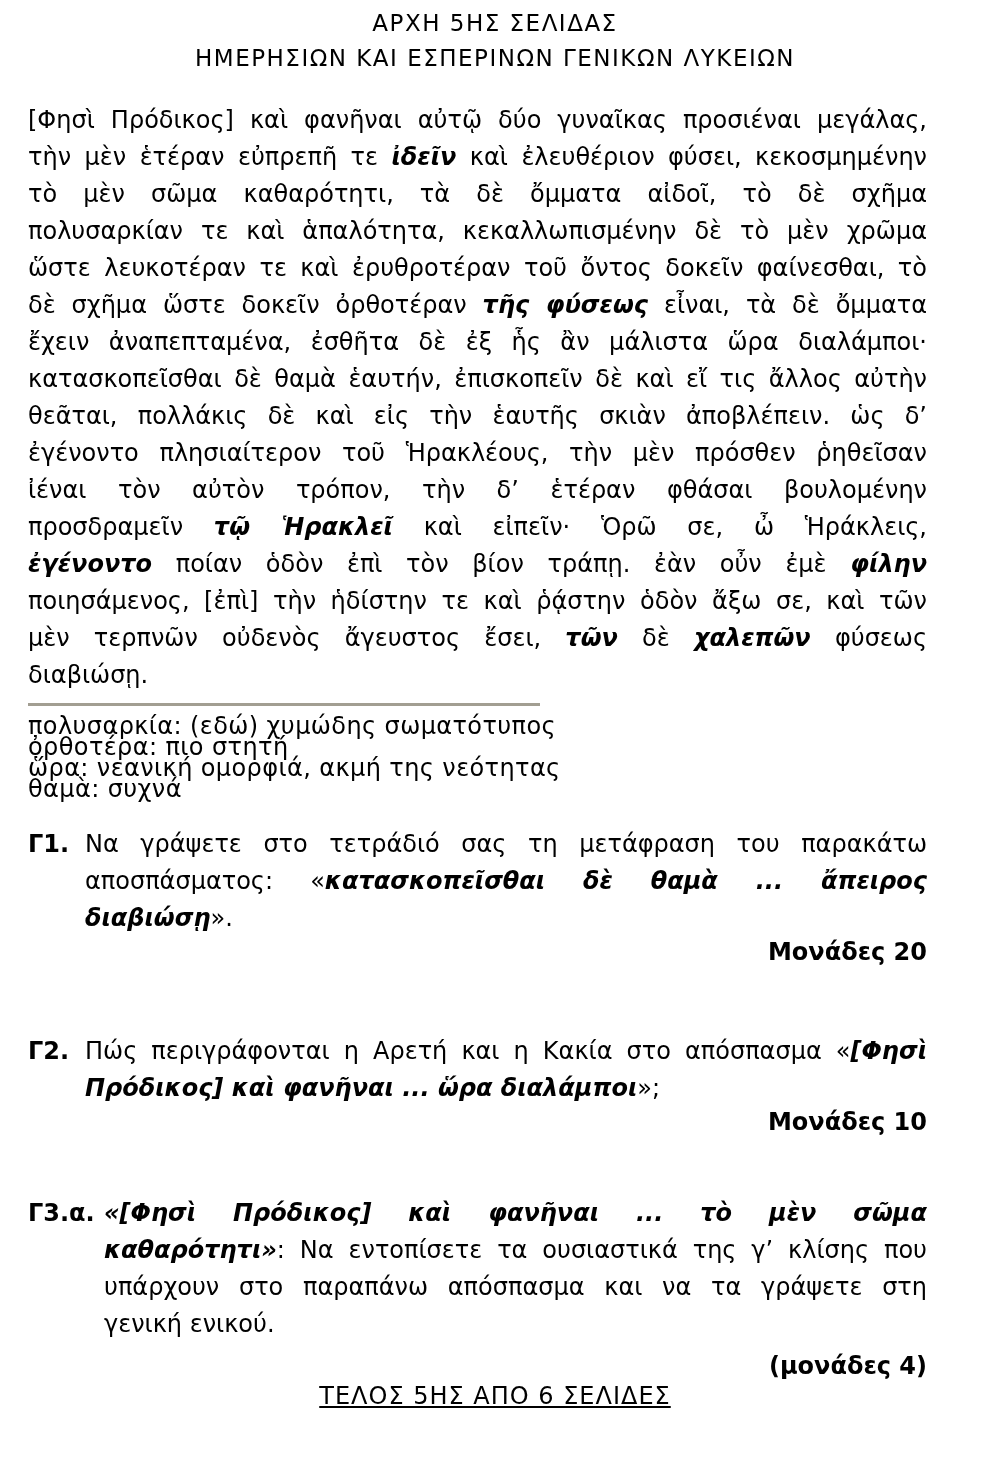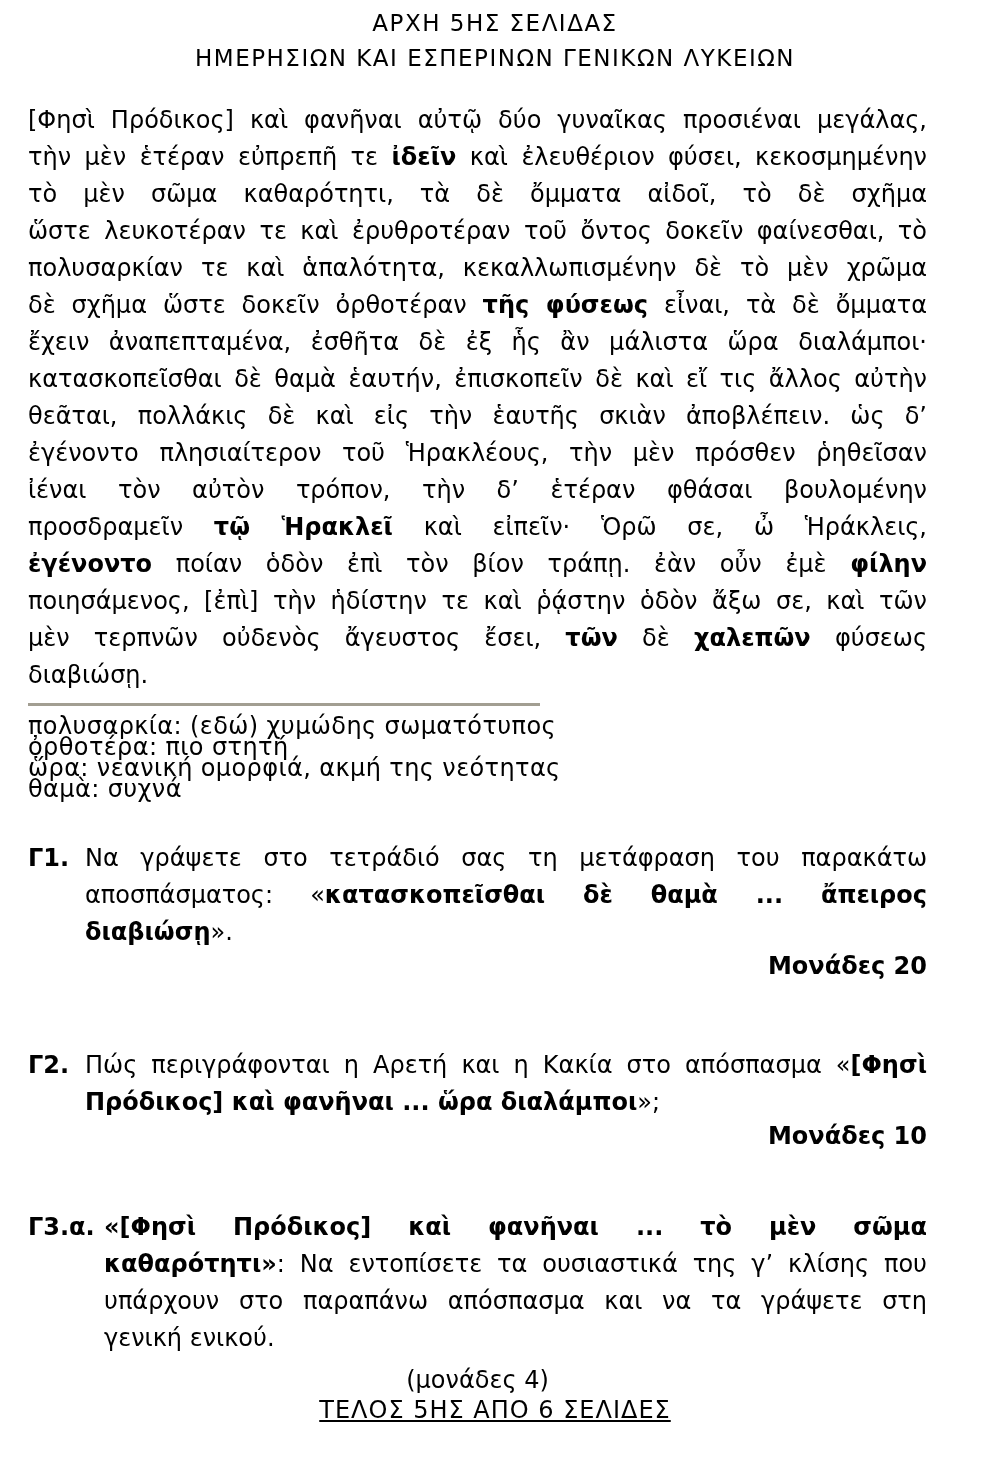--- a/index.html
+++ b/index.html
@@ -19,46 +19,46 @@
     letter-spacing: 1.5px;
   }
 
   
   .col { margin-left: 28px; width: 899px; }
 
   
   .passage { margin-top: 26px; font-size: 24px; }
   .rline { line-height: 37px; text-align: justify; text-align-last: justify; }
   .rline.last { text-align-last: left; }
-  .bold { font-weight: bold; }
+  .bold { font-weight: bold; font-style: italic; }
 
   
   .separator {
     margin-top: 9px; width: 512px; height: 3px;
     background: linear-gradient(#94907f, #c9c6bc);
   }
 
   
   .glossary { margin-top: 10px; font-size: 24px; letter-spacing: 0.4px; }
   .gline { line-height: 21px; }
 
   
   .question { display: flex; font-size: 24px; }
   .question .qlabel { flex: 0 0 57px; font-weight: bold; line-height: 37px; }
   .question.wide-label .qlabel { flex-basis: 76px; }
   .question .qbody { flex: 1 1 auto; min-width: 0; }
-  .q1 { margin-top: 40px; }
+  .q1 { margin-top: 26px; }
   .q2 { margin-top: 66px; }
   .q3 { margin-top: 58px; }
 
   .points {
     text-align: right; font-weight: bold;
     font-size: 24px; line-height: 30px;
   }
-  .points.regular { font-weight: normal; text-align: center; }
+  .points.regular { font-weight: bold; }
   .points.p3 { margin-top: 8px; }
 
   
   .page-footer {
     text-align: center;
     font-size: 24px; line-height: 30px;
     letter-spacing: 1px;
     text-decoration: underline;
   }
 </style>
@@ -71,22 +71,22 @@
     <div>ΑΡΧΗ 5ΗΣ ΣΕΛΙΔΑΣ</div>
     <div>ΗΜΕΡΗΣΙΩΝ ΚΑΙ ΕΣΠΕΡΙΝΩΝ ΓΕΝΙΚΩΝ ΛΥΚΕΙΩΝ</div>
   </div>
 
   <div class="col">
 
     <div class="passage">
         <div class="rline"><span>[Φησὶ Πρόδικος] καὶ φανῆναι αὐτῷ δύο γυναῖκας προσιέναι μεγάλας,</span></div>
         <div class="rline"><span>τὴν μὲν ἑτέραν εὐπρεπῆ τε </span><span class="bold">ἰδεῖν</span><span> καὶ ἐλευθέριον φύσει, κεκοσμημένην</span></div>
         <div class="rline"><span>τὸ μὲν σῶμα καθαρότητι, τὰ δὲ ὄμματα αἰδοῖ, τὸ δὲ σχῆμα</span></div>
+        <div class="rline"><span>πολυσαρκίαν τε καὶ ἁπαλότητα, κεκαλλωπισμένην δὲ τὸ μὲν χρῶμα</span></div>
         <div class="rline"><span>ὥστε λευκοτέραν τε καὶ ἐρυθροτέραν τοῦ ὄντος δοκεῖν φαίνεσθαι, τὸ</span></div>
-        <div class="rline"><span>πολυσαρκίαν τε καὶ ἁπαλότητα, κεκαλλωπισμένην δὲ τὸ μὲν χρῶμα</span></div>
         <div class="rline"><span>δὲ σχῆμα ὥστε δοκεῖν ὀρθοτέραν </span><span class="bold">τῆς φύσεως</span><span> εἶναι, τὰ δὲ ὄμματα</span></div>
         <div class="rline"><span>ἔχειν ἀναπεπταμένα, ἐσθῆτα δὲ ἐξ ἧς ἂν μάλιστα ὥρα διαλάμποι·</span></div>
         <div class="rline"><span>κατασκοπεῖσθαι δὲ θαμὰ ἑαυτήν, ἐπισκοπεῖν δὲ καὶ εἴ τις ἄλλος αὐτὴν</span></div>
         <div class="rline"><span>θεᾶται, πολλάκις δὲ καὶ εἰς τὴν ἑαυτῆς σκιὰν ἀποβλέπειν. ὡς δ’</span></div>
         <div class="rline"><span>ἐγένοντο πλησιαίτερον τοῦ Ἡρακλέους, τὴν μὲν πρόσθεν ῥηθεῖσαν</span></div>
         <div class="rline"><span>ἰέναι τὸν αὐτὸν τρόπον, τὴν δ’ ἑτέραν φθάσαι βουλομένην</span></div>
         <div class="rline"><span>προσδραμεῖν </span><span class="bold">τῷ Ἡρακλεῖ</span><span> καὶ εἰπεῖν· Ὁρῶ σε, ὦ Ἡράκλεις,</span></div>
         <div class="rline"><span class="bold">ἐγένοντο</span><span> ποίαν ὁδὸν ἐπὶ τὸν βίον τράπῃ. ἐὰν οὖν ἐμὲ </span><span class="bold">φίλην</span></div>
         <div class="rline"><span>ποιησάμενος, [ἐπὶ] τὴν ἡδίστην τε καὶ ῥᾴστην ὁδὸν ἄξω σε, καὶ τῶν</span></div>
         <div class="rline"><span>μὲν τερπνῶν οὐδενὸς ἄγευστος ἔσει, </span><span class="bold">τῶν</span><span> δὲ </span><span class="bold">χαλεπῶν</span><span> φύσεως</span></div>

